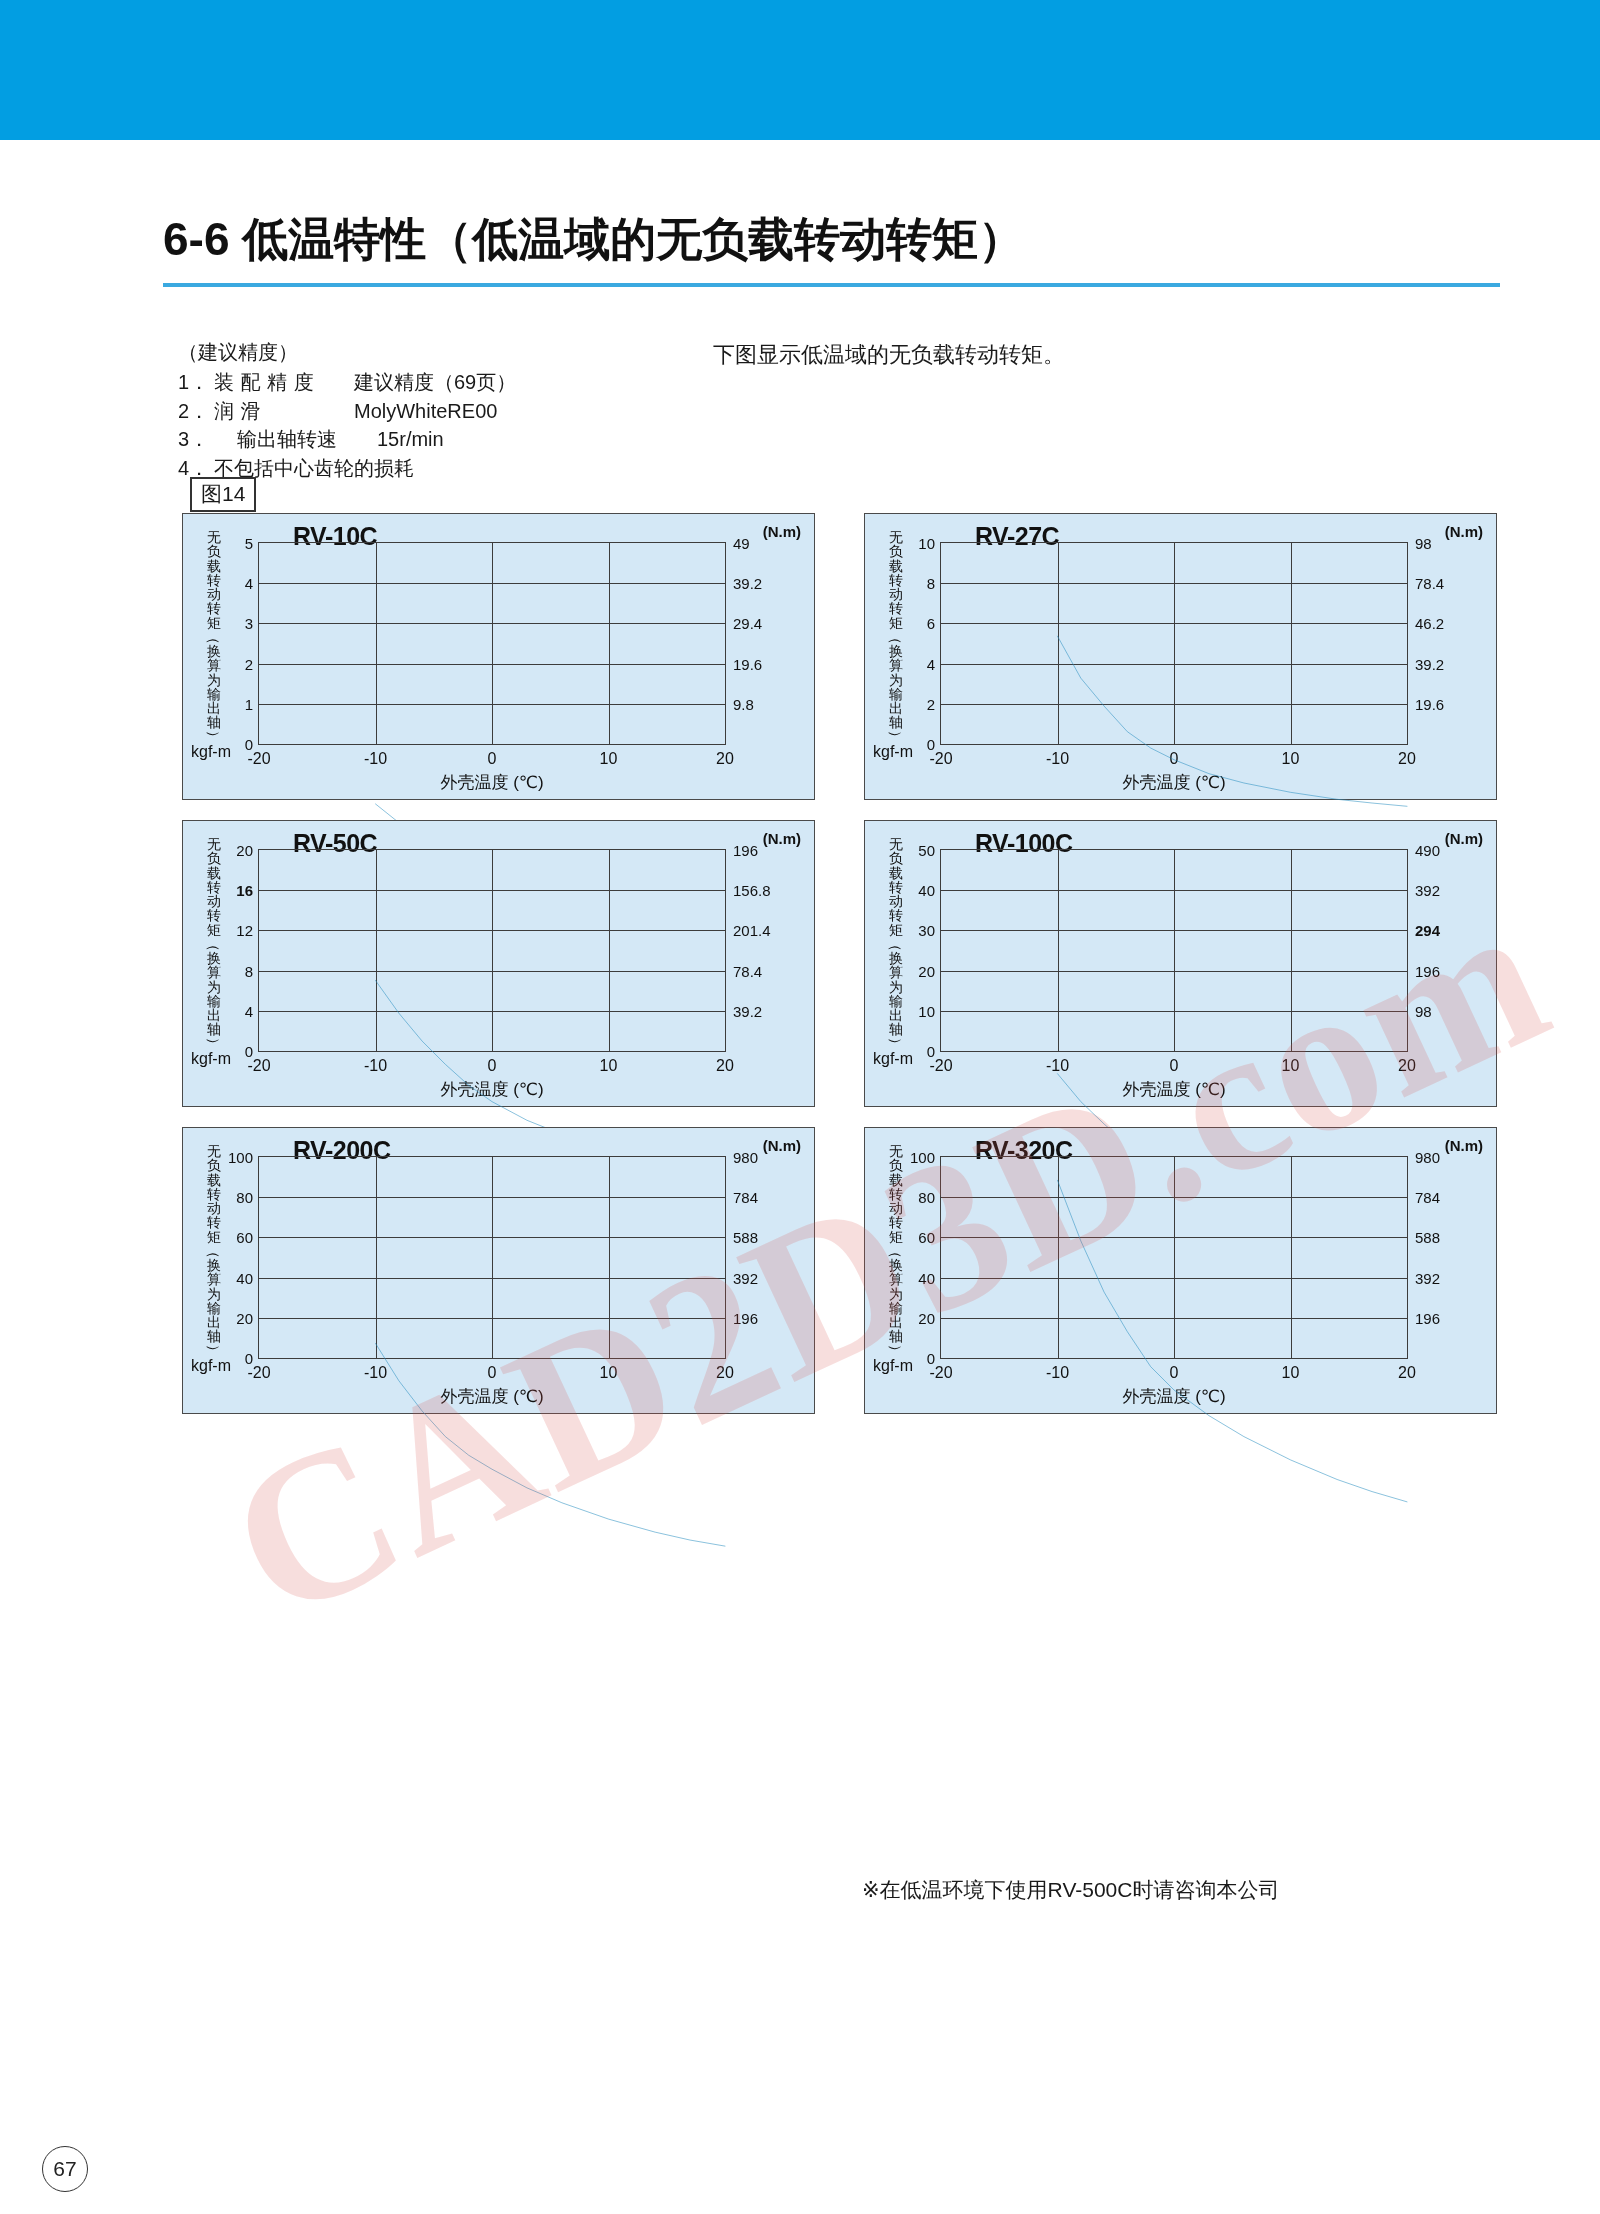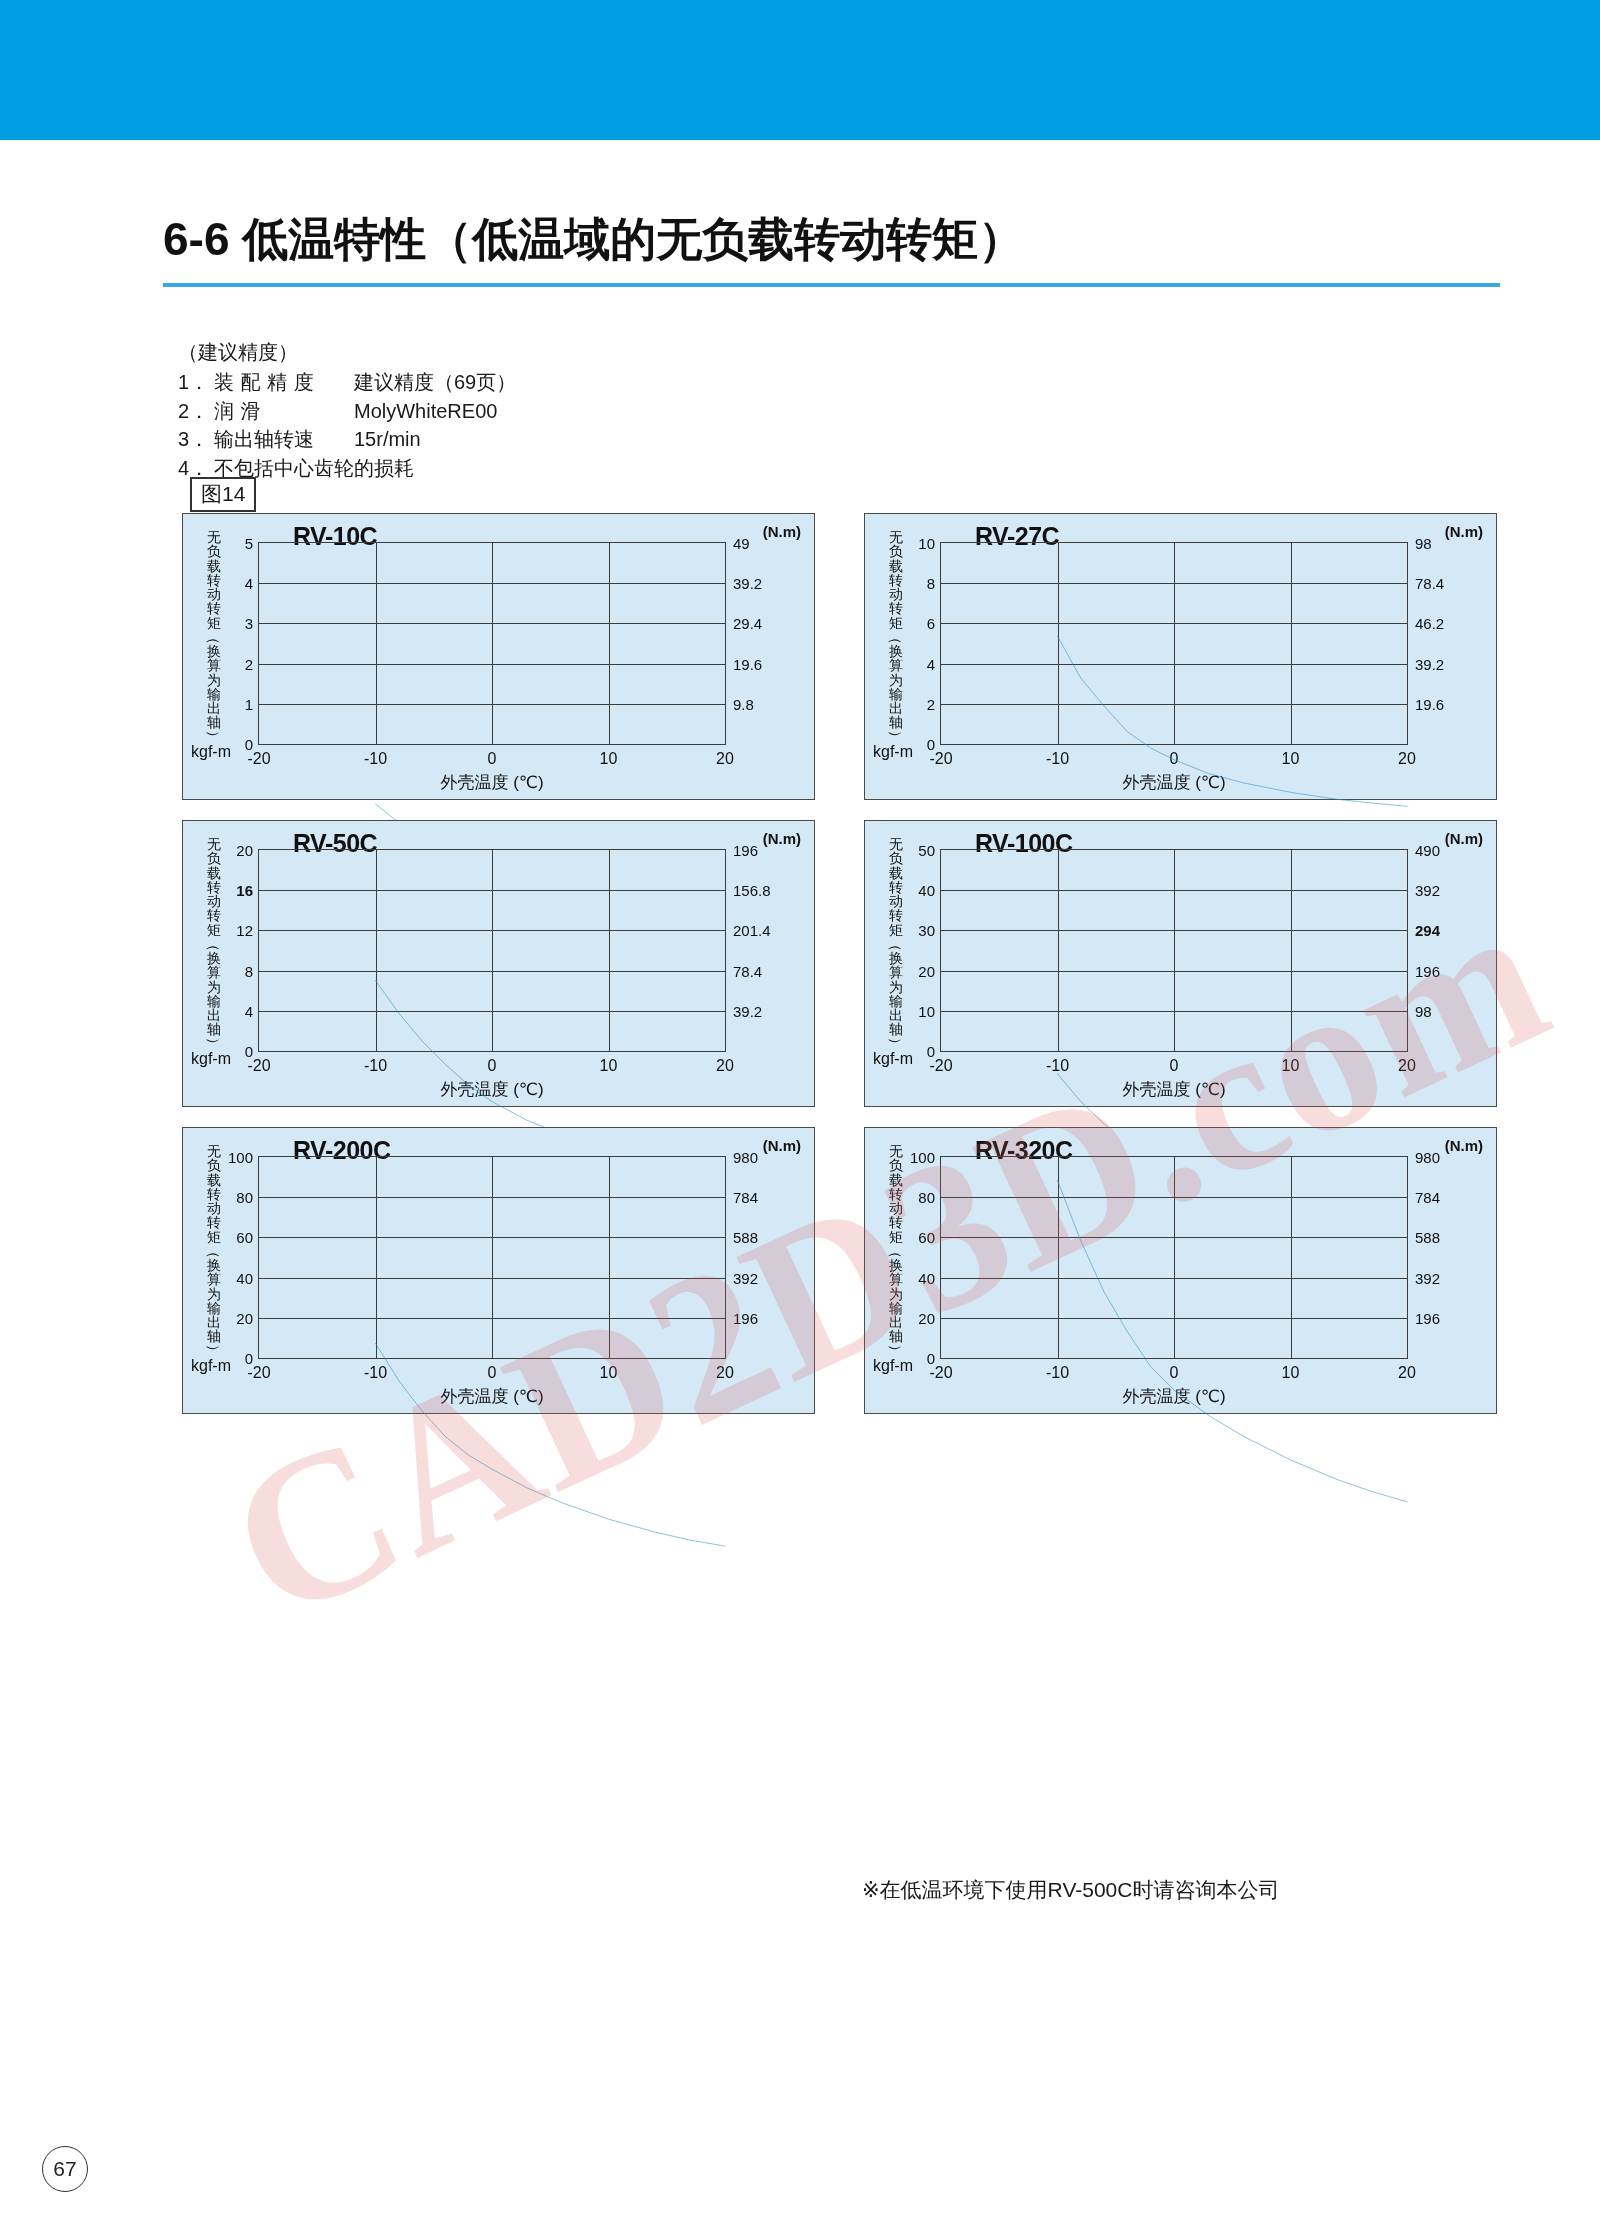--- a/index.html
+++ b/index.html
@@ -33,21 +33,21 @@
 
   
   .cond{
     position:absolute;left:178px;top:198px;width:420px;
     font-size:20px;line-height:1.42;color:#1a1a1a;
   }
   .cond-head{margin-bottom:2px;}
   .cond-row{display:flex;white-space:nowrap;}
   .cond-no{width:36px;flex:0 0 36px;}
   .cond-k{width:140px;flex:0 0 140px;letter-spacing:0.5px;}
-  .cond-k.tight{letter-spacing:0px;}
+  .cond-k.tight{letter-spacing:0px;margin-left:23px;}
   .cond-v{flex:1 1 auto;}
   .cond-wide{white-space:nowrap;}
 
   
   .intro{
     position:absolute;left:713px;top:196px;width:790px;
     font-size:22px;line-height:1.72;color:#1a1a1a;
   }
 
   
@@ -174,20 +174,21 @@
         <span class="cond-k tight">输出轴转速</span>
         <span class="cond-v">15r/min</span>
       </div>
       <div class="cond-row">
         <span class="cond-no">4．</span>
         <span class="cond-wide">不包括中心齿轮的损耗</span>
       </div>
     </div>
 
     <div class="intro">
+      <div>下图显示低温域的无负载转动转矩。</div>
     </div>
 
     <div class="fig-tag">图14</div>
 
     <div class="charts">
       <div class="chart-row">
         <div class="panel">
             <div class="panel-title">RV-10C</div>
             <div class="unit-right">(N.m)</div>
             <div class="ycap">

